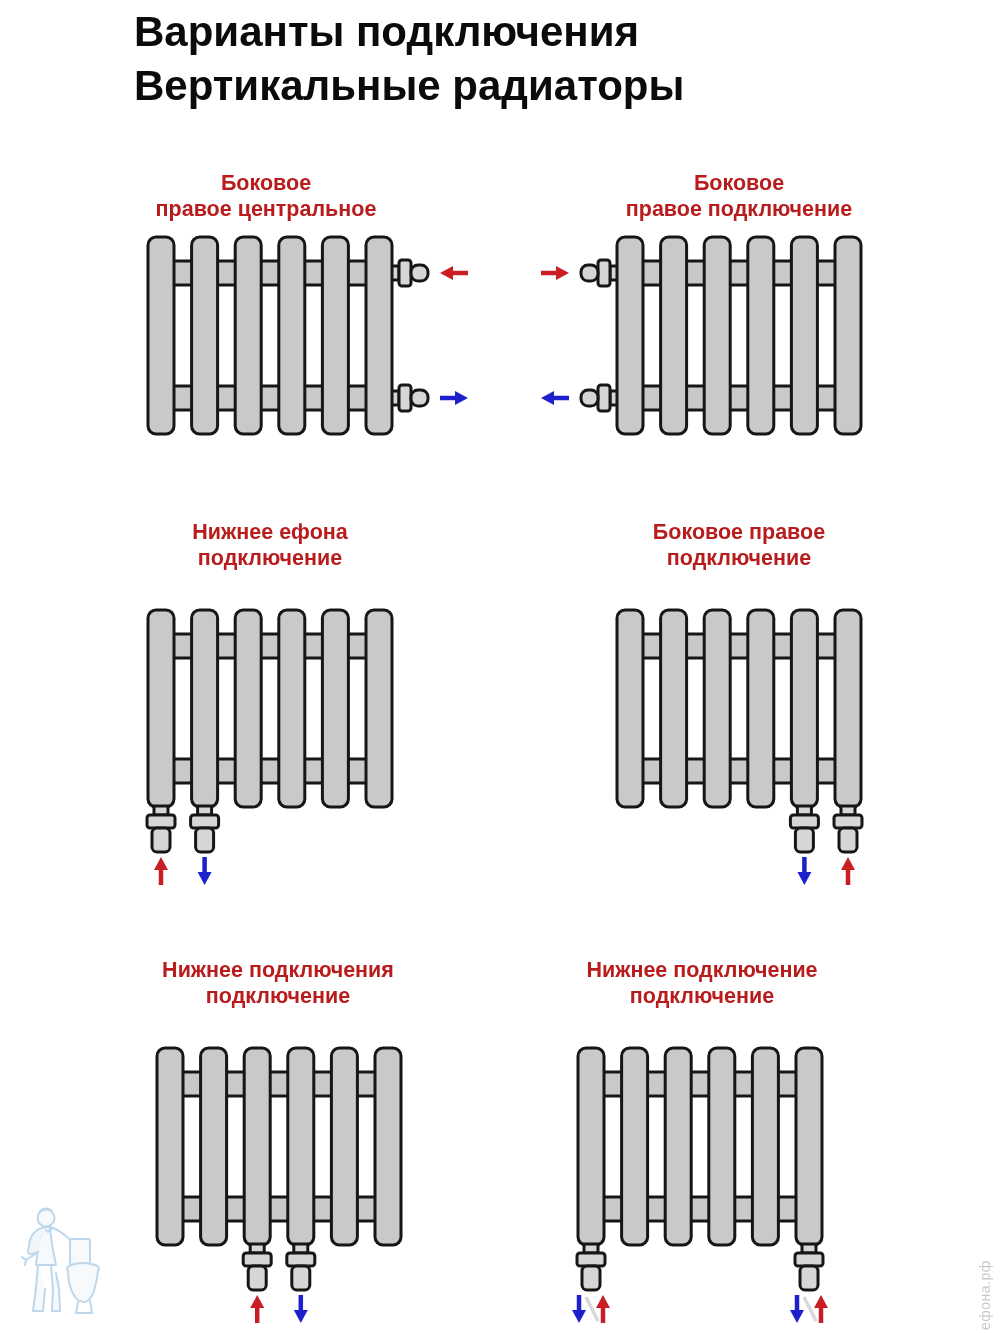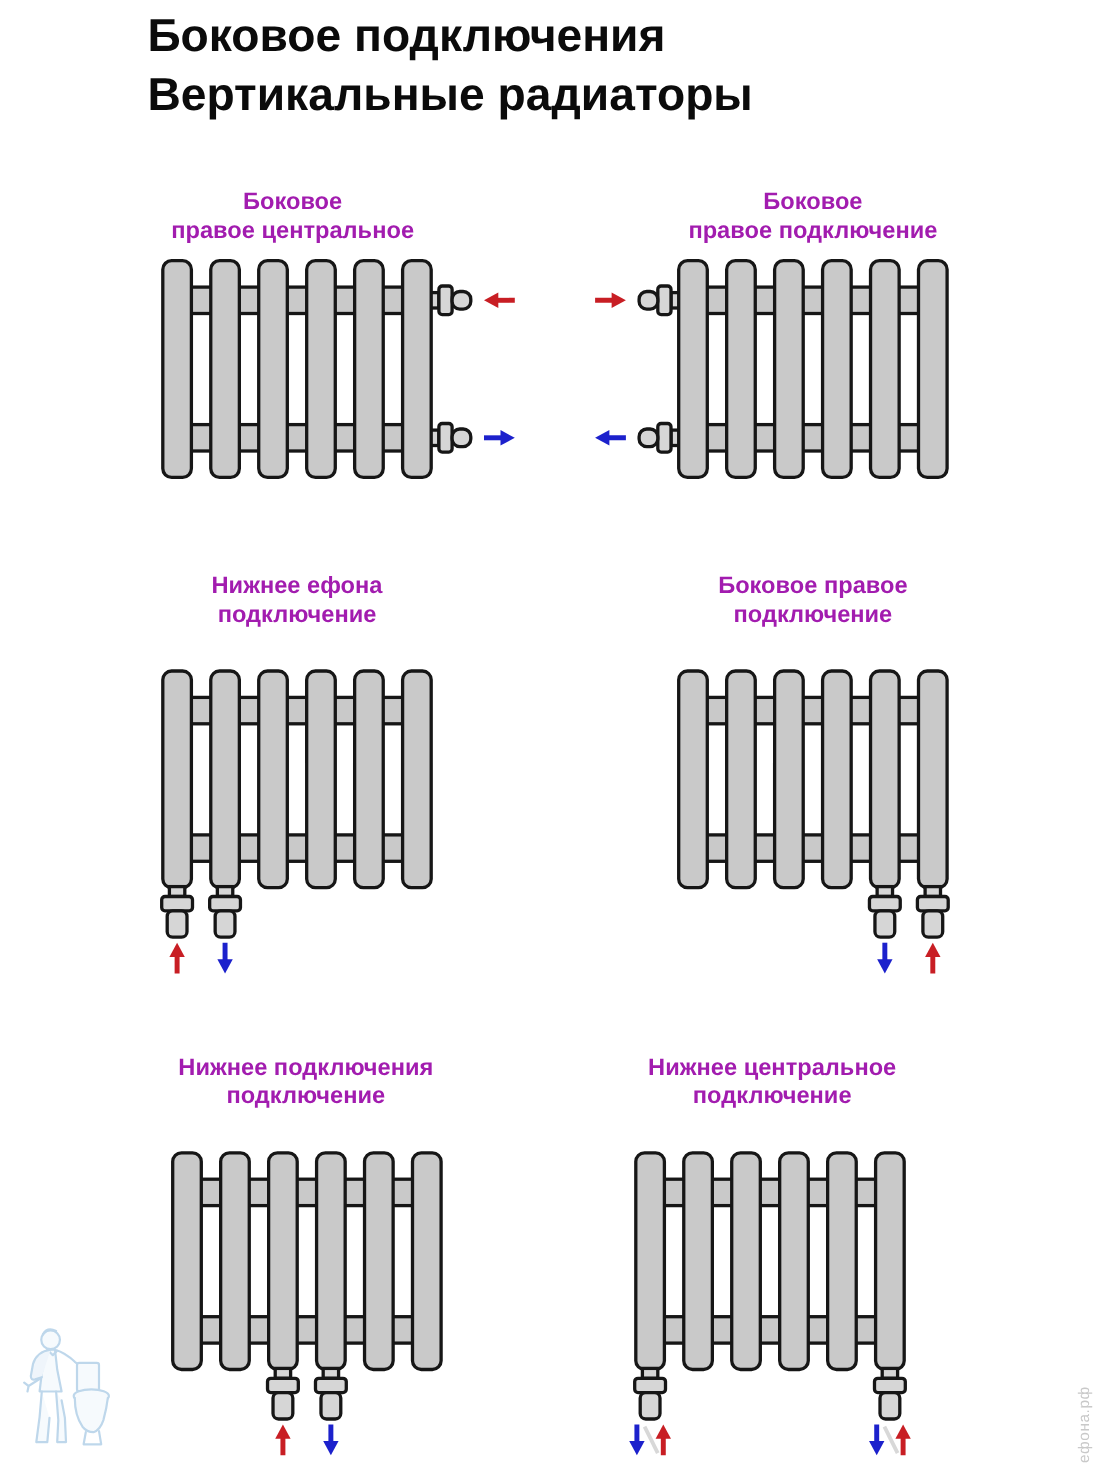--- a/index.html
+++ b/index.html
@@ -2,34 +2,34 @@
 <html><head>
 <meta charset="utf-8">
 <style>
   html,body{margin:0;padding:0;background:#ffffff;}
   body{width:1000px;height:1333px;position:relative;overflow:hidden;
        font-family:"Liberation Sans",sans-serif;}
   .page{position:absolute;inset:0;background:#ffffff;}
   .title{position:absolute;left:134px;top:5px;font-size:42px;font-weight:bold;
          line-height:54px;color:#0b0b0b;white-space:nowrap;}
   .sec-label{position:absolute;width:440px;text-align:center;font-size:21.5px;
-             font-weight:bold;line-height:26px;color:#a21caf;}
+             font-weight:bold;line-height:26px;color:#b91c1c;}
   .radiator{position:absolute;width:464px;height:333px;}
   .wm-logo{position:absolute;left:15px;top:1203px;opacity:0.9;}
   .wm-text{position:absolute;left:977px;top:1330px;width:110px;height:18px;
            transform:rotate(-90deg);transform-origin:0 0;font-size:14px;
            color:#c9c9c9;letter-spacing:0.5px;white-space:nowrap;}
 </style>
 </head>
 <body>
 
 <div class="page">
 
   <div class="title">
-    <div>Боковое подключения</div>
+    <div>Варианты подключения</div>
     <div>Вертикальные радиаторы</div>
   </div>
 
   <div class="sec-label" style="left:46px;top:170px">
     <div>Боковое</div>
     <div>правое центральное</div>
   </div>
   <div class="sec-label" style="left:519px;top:170px">
     <div>Боковое</div>
     <div>правое подключение</div>
@@ -40,21 +40,21 @@
   </div>
   <div class="sec-label" style="left:519px;top:519px">
     <div>Боковое правое</div>
     <div>подключение</div>
   </div>
   <div class="sec-label" style="left:58px;top:957px">
     <div>Нижнее подключения</div>
     <div>подключение</div>
   </div>
   <div class="sec-label" style="left:482px;top:957px">
-    <div>Нижнее центральное</div>
+    <div>Нижнее подключение</div>
     <div>подключение</div>
   </div>
 
   <div class="radiator" style="left:38px;top:231px"><svg width="464" height="333" viewBox="0 0 464 333">
         <rect x="123" y="30" width="218" height="24" rx="0" fill="#c9c9c9" stroke="#161616" stroke-width="3"></rect>
         <rect x="123" y="155" width="218" height="24" rx="0" fill="#c9c9c9" stroke="#161616" stroke-width="3"></rect>
         <rect x="353" y="35" width="8" height="14" rx="0" fill="#d6d6d6" stroke="#161616" stroke-width="3"></rect>
         <rect x="361" y="29" width="12" height="26" rx="3" fill="#d6d6d6" stroke="#161616" stroke-width="3"></rect>
         <rect x="373" y="34" width="17" height="16" rx="7" fill="#d6d6d6" stroke="#161616" stroke-width="3"></rect>
         <rect x="353" y="160" width="8" height="14" rx="0" fill="#d6d6d6" stroke="#161616" stroke-width="3"></rect>

